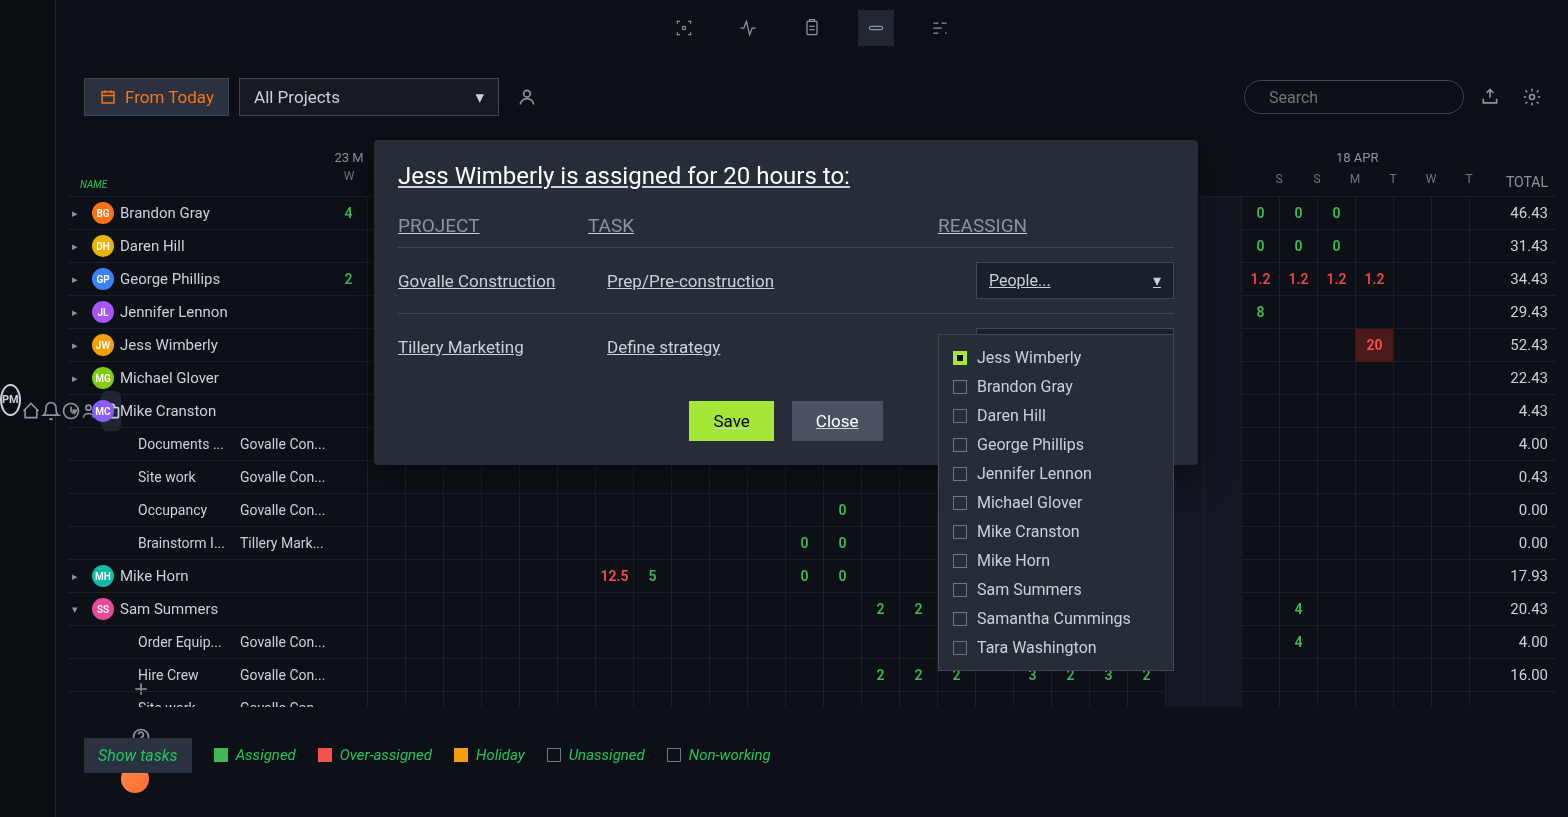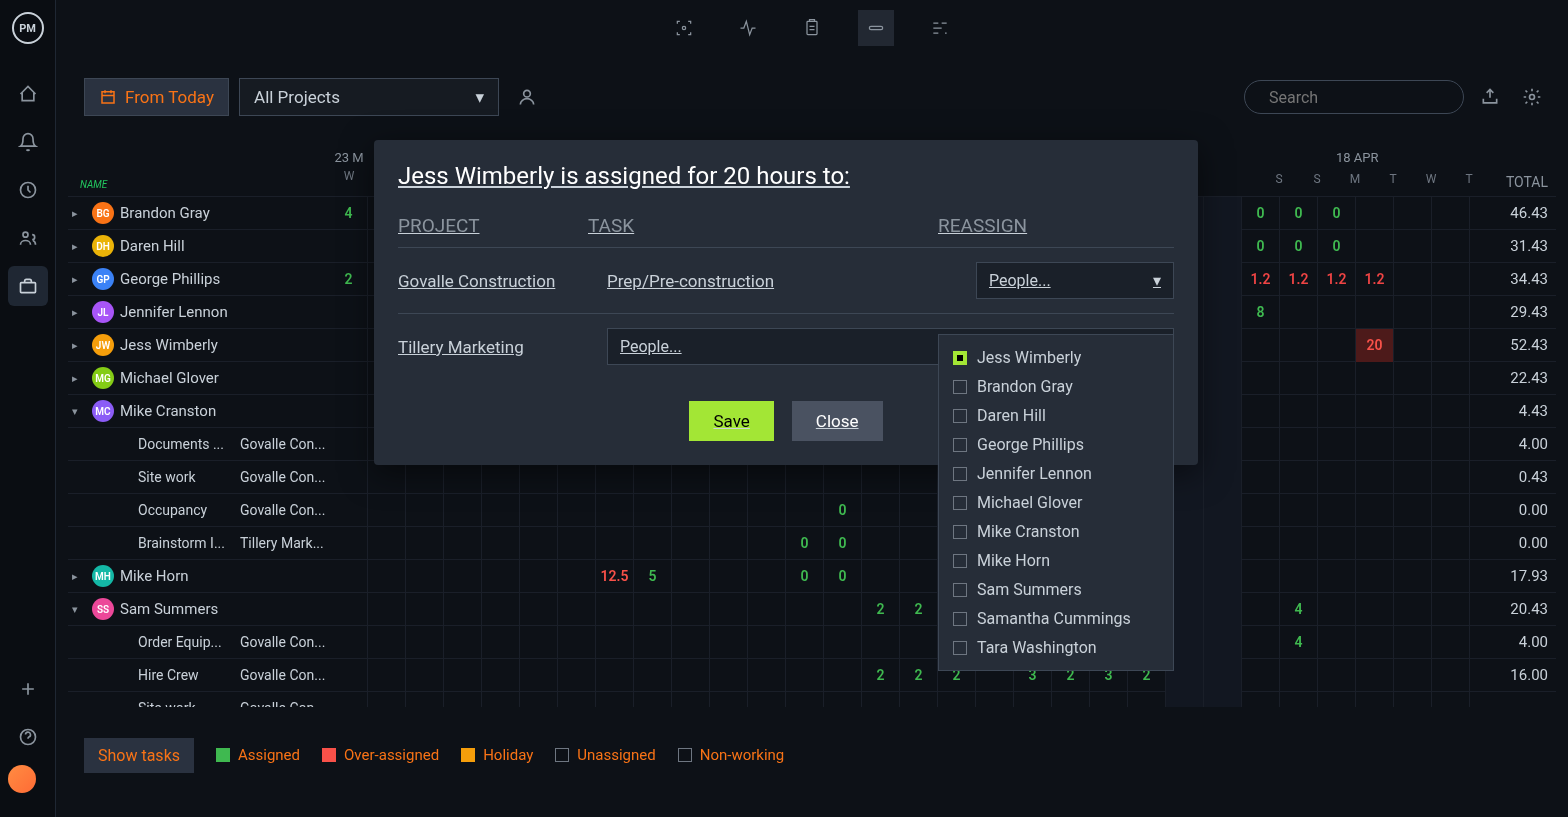--- a/index.html
+++ b/index.html
@@ -1,18 +1,18 @@
 <!DOCTYPE html>
 <html><head>
 <meta charset="utf-8">
 <style>
 * { margin: 0; padding: 0; box-sizing: border-box; font-family: -apple-system, BlinkMacSystemFont, 'Segoe UI', Roboto, sans-serif; }
 body { background: #0d1117; color: #c9d1d9; width: 1568px; height: 817px; overflow: hidden; position: relative; }
 
-.app-sidebar { position: absolute; left: 0; top: 0; width: 56px; height: 100%; background: #0a0d12; border-right: 1px solid #1f2733; display: flex; flex-direction: column; align-items: center; padding-top: 12px; }
+.app-sidebar { position: absolute; left: 0; top: 0; width: 56px; height: 100%; background: #0a0d12; border-right: 1px solid #1f2733; display: flex; flex-direction: row; align-items: center; padding-top: 12px; }
 .app-logo { width: 32px; height: 32px; border: 2px solid #c9d1d9; border-radius: 50%; display: flex; align-items: center; justify-content: center; font-size: 11px; font-weight: 700; margin-bottom: 30px; }
 .nav-icon { width: 40px; height: 40px; display: flex; align-items: center; justify-content: center; color: #8b949e; cursor: pointer; border-radius: 6px; margin-bottom: 8px; }
 .nav-icon.active { background: #1f2733; color: #c9d1d9; }
 .nav-bottom { margin-top: auto; margin-bottom: 12px; }
 .avatar-small { width: 28px; height: 28px; border-radius: 50%; background: linear-gradient(135deg, #ff8c42, #ff6b35); margin-bottom: 12px; }
 
 .top-icons { position: absolute; top: 0; left: 56px; right: 0; height: 56px; display: flex; align-items: center; justify-content: center; gap: 28px; }
 .top-icon { width: 36px; height: 36px; display: flex; align-items: center; justify-content: center; color: #8b949e; cursor: pointer; }
 
 .toolbar { position: absolute; top: 72px; left: 84px; right: 20px; height: 50px; display: flex; align-items: center; gap: 10px; }
@@ -44,21 +44,21 @@
 .sub-task .proj-name { overflow: hidden; text-overflow: ellipsis; white-space: nowrap; flex: 1; }
 .row-cells { flex: 1; display: flex; }
 .cell { width: 38px; height: 33px; border-right: 1px solid #1a1f29; display: flex; align-items: center; justify-content: center; font-size: 14px; }
 .cell.weekend { background: #121721; }
 .val-green { color: #3fb950; font-weight: 600; }
 .val-teal { color: #ef4444; font-weight: 600; }
 .val-red { color: #f85149; font-weight: 600; }
 .val-red-bg { background: #4d1a1a; color: #f85149; font-weight: 600; }
 .row-total { width: 68px; text-align: right; padding-right: 8px; font-size: 15px; color: #c9d1d9; }
 
-.footer { position: absolute; bottom: 40px; left: 84px; right: 20px; height: 44px; display: flex; align-items: center; gap: 22px; font-size: 15px; color: #f97316; }
+.footer { position: absolute; bottom: 40px; left: 84px; right: 20px; height: 44px; display: flex; align-items: center; gap: 22px; font-size: 15px; color: #22c55e; font-style: italic; }
 .btn-show-tasks { background: #2a3240; padding: 8px 14px; font-size: 16px; cursor: pointer; }
 .legend-item { display: flex; align-items: center; gap: 8px; }
 .legend-sq { width: 14px; height: 14px; }
 
 .modal { position: absolute; top: 140px; left: 374px; width: 824px; background: #262d38; border-radius: 4px; padding: 22px 24px 24px; z-index: 100; box-shadow: 0 8px 32px rgba(0,0,0,0.5); text-decoration: underline; }
 .modal-title { font-size: 24px; color: #fff; margin-bottom: 24px; }
 .modal-table { width: 100%; }
 .modal-head { display: flex; font-size: 19px; color: #8b949e; padding-bottom: 10px; border-bottom: 1px solid #3d4755; }
 .modal-row { display: flex; padding: 14px 0; border-bottom: 1px solid #3d4755; font-size: 17px; color: #c9d1d9; align-items: center; gap: 19px; }
 .mc-project { width: 190px; }
@@ -896,20 +896,21 @@
       <div class="mc-task">Prep/Pre-construction</div>
       <div class="mc-reassign">
           <div class="select-people">
             <span>People...</span>
             <span>▾</span>
           </div>
         </div>
     </div>
     <div class="modal-row" style="border-bottom:none">
       <div class="mc-project">Tillery Marketing</div>
+      <div class="mc-task">Define strategy</div>
       <div class="mc-reassign">
           <div class="select-people">
             <span>People...</span>
             <span>▴</span>
           </div>
         </div>
     </div>
   </div>
   <div class="modal-actions">
     <button class="btn-save">Save</button>

